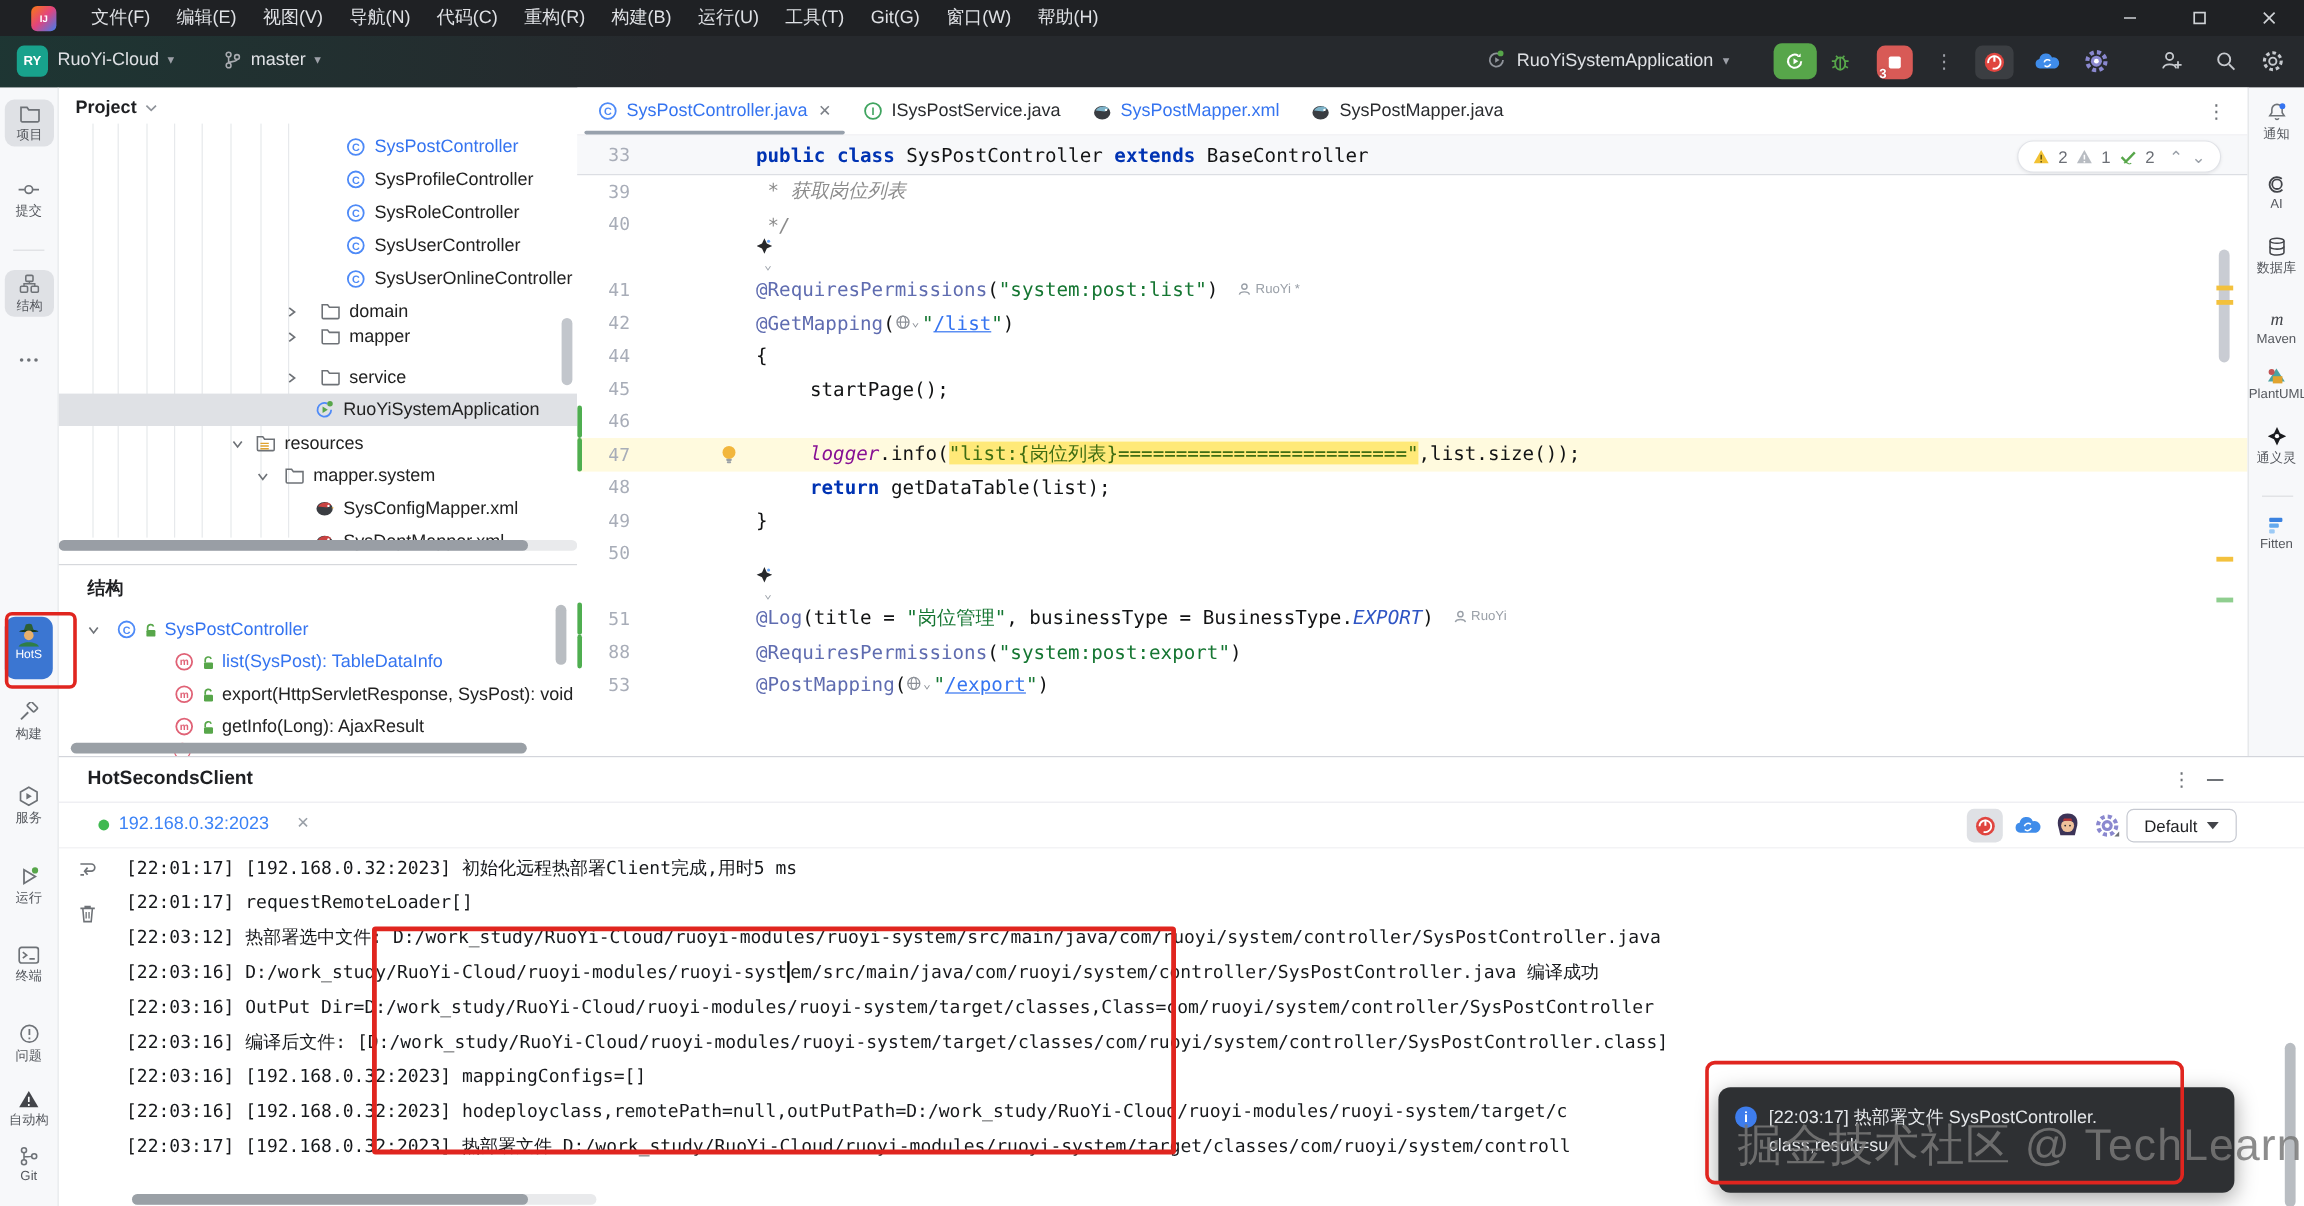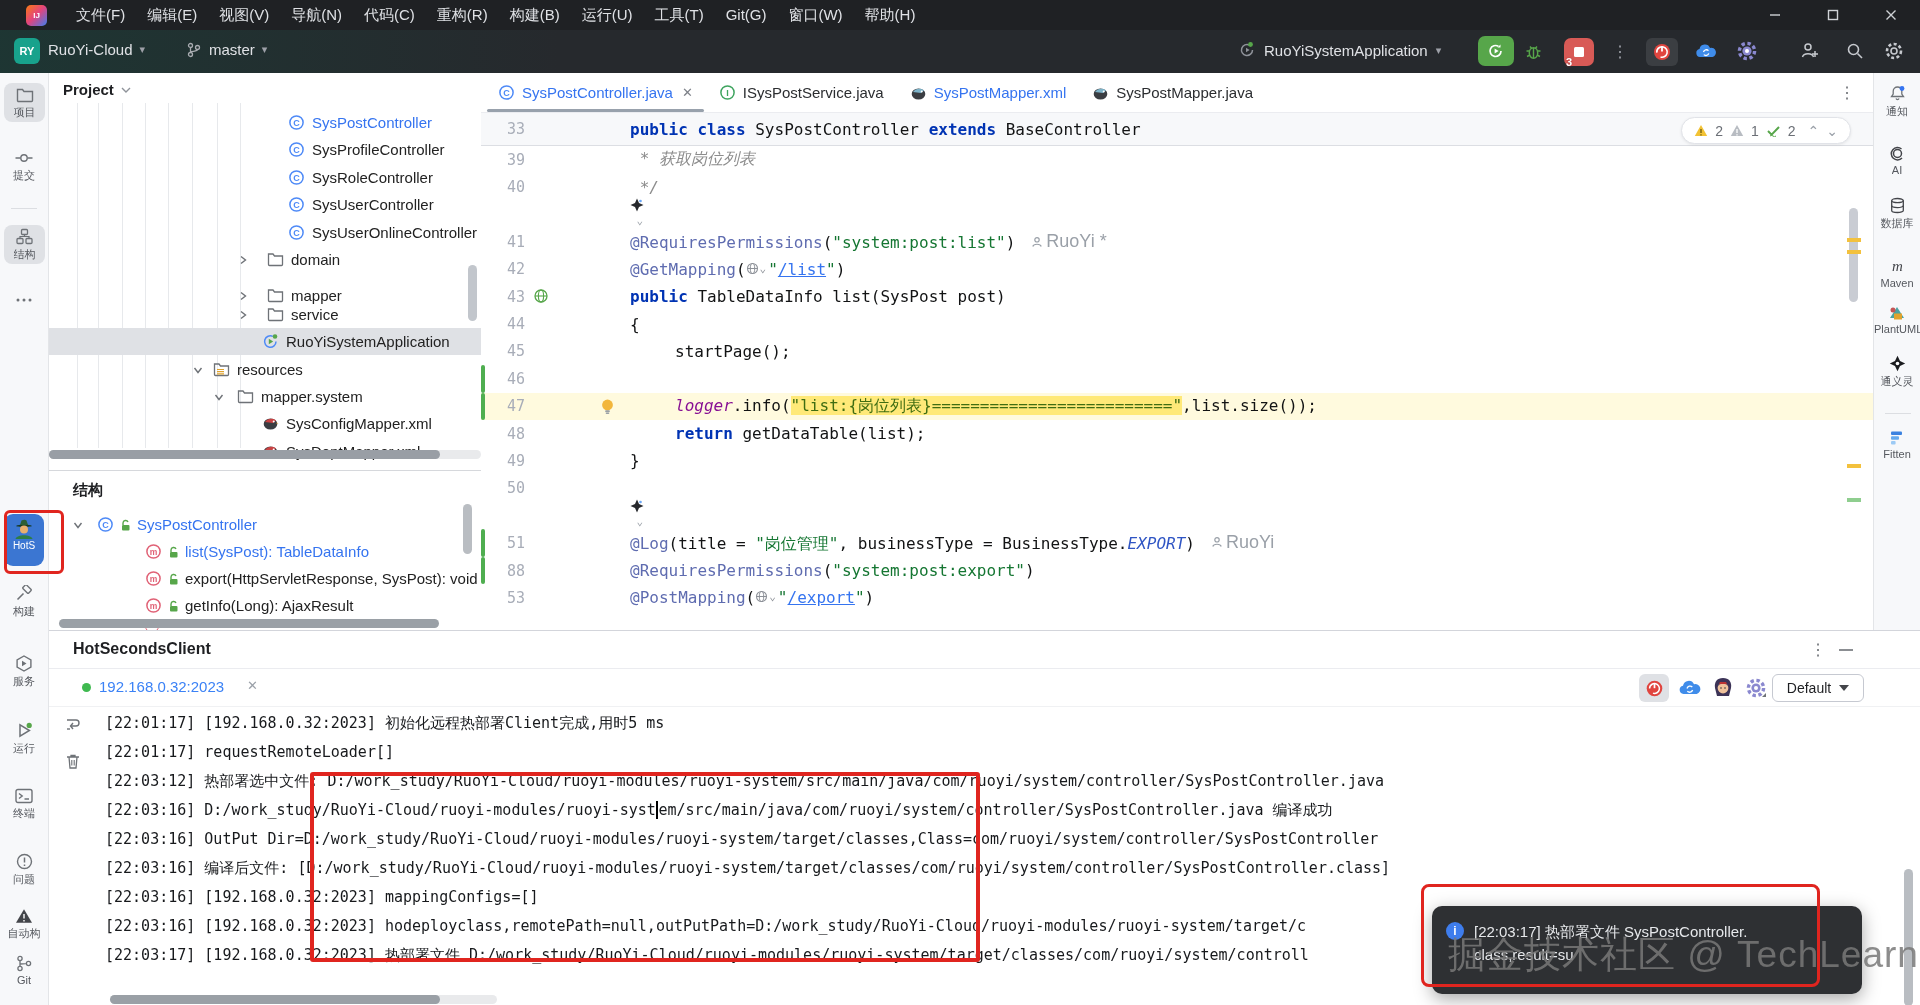--- a/index.html
+++ b/index.html
@@ -60,21 +60,21 @@
   .rowhl{background:rgba(255,240,160,.35)}
   .seg-k{color:#0033b3;font-weight:600}
   .seg-t{color:#121314}
   .seg-s{color:#157632}
   .seg-a{color:#5f6cb0}
   .seg-c{color:#8c8c8c;font-style:italic}
   .seg-f{color:#871094;font-style:italic}
   .seg-sf{color:#2f55c4;font-style:italic}
   .seg-l{color:#3574f0;text-decoration:underline}
   .seg-shl{color:#3f6d12;background:#ffe978}
-  .inlay{color:#9aa0a8;font-family:"Liberation Sans",sans-serif;font-size:18px;margin-left:16px;display:inline-flex;align-items:center;gap:3px}
+  .inlay{color:#9aa0a8;font-family:"Liberation Sans",sans-serif;font-size:11px;margin-left:16px;display:inline-flex;align-items:center;gap:3px}
   .webinlay{display:inline-flex;align-items:center;color:#8d9198;font-size:11px;gap:1px;margin-right:2px}
   #insp{position:absolute;right:22px;top:44px;height:27px;background:#fff;border:1px solid #e1e3e8;border-radius:14px;box-shadow:0 1px 3px rgba(0,0,0,.08);display:flex;align-items:center;gap:7px;padding:0 12px;font-size:14px;color:#6b6f76;z-index:9}
   #escroll{position:absolute;right:14px;top:73px;width:10px;bottom:0}
 
   
   #console{position:absolute;left:49px;top:630px;width:1871px;height:375px;background:#fff;border-top:1px solid #d3d5db}
   #chdr{position:absolute;left:0;top:0;width:100%;height:38px;border-bottom:1px solid #ebecf0}
   #chdr .t{position:absolute;left:24px;top:9px;font-size:16px;font-weight:bold;color:#1e1f22}
   #ctabrow{position:absolute;left:0;top:38px;width:100%;height:38px;border-bottom:1px solid #f0f1f3}
   #clogs{position:absolute;left:56px;top:78px;right:10px;font-family:"DejaVu Sans Mono",monospace;font-size:15px;line-height:29px;color:#17191c;white-space:pre}
@@ -400,21 +400,21 @@
               <path d="M4 2.5l4.5 3.5L4 9.5" fill="none" stroke="#6e7277" stroke-width="1.4"></path>
             </svg>
           </span>
           <span style="position: absolute; left: 218px; top: 5px;">
             <svg width="17" height="16">
               <path d="M1.5 3h4.5l1.5 2h8v8.5a1 1 0 0 1-1 1h-12a1 1 0 0 1-1-1z" fill="none" stroke="#6e7277" stroke-width="1.3"></path>
             </svg>
           </span>
           <span style="position: absolute; left: 242px; white-space: nowrap;">domain</span>
         </div>
-        <div class="trow" style="top: 209px; text-align: right;">
+        <div class="trow" style="top: 194px; text-align: right;">
           <span style="position: absolute; left: 188px; top: 8px;">
             <svg width="12" height="12">
               <path d="M4 2.5l4.5 3.5L4 9.5" fill="none" stroke="#6e7277" stroke-width="1.4"></path>
             </svg>
           </span>
           <span style="position: absolute; left: 218px; top: 5px;">
             <svg width="17" height="16">
               <path d="M1.5 3h4.5l1.5 2h8v8.5a1 1 0 0 1-1 1h-12a1 1 0 0 1-1-1z" fill="none" stroke="#6e7277" stroke-width="1.3"></path>
             </svg>
           </span>
@@ -649,25 +649,20 @@
             </svg><span style="color:#9aa0a8;font-size:11px;vertical-align:3px"> ⌄</span></span></div>
         <div class="crow"><span class="ln">41</span><span class="ctext" style=""><span class="seg-a">@RequiresPermissions</span><span class="seg-t">(</span><span class="seg-s">"system:post:list"</span><span class="seg-t">)</span><span class="inlay"><svg width="12" height="12">
                 <circle cx="6" cy="3.8" r="2.2" fill="none" stroke="#9aa0a8" stroke-width="1.2"></circle>
                 <path d="M1.8 10.5c.7-3 7.7-3 8.4 0" fill="none" stroke="#9aa0a8" stroke-width="1.2"></path>
               </svg><span>RuoYi *</span></span></span></div>
         <div class="crow"><span class="ln">42</span><span class="ctext" style=""><span class="seg-a">@GetMapping</span><span class="seg-t">(</span><span class="webinlay"><svg width="13" height="13">
                 <circle cx="6.5" cy="6.5" r="5" fill="none" stroke="#8d9198" stroke-width="1.1"></circle>
                 <ellipse cx="6.5" cy="6.5" rx="2.2" ry="5" fill="none" stroke="#8d9198" stroke-width="1"></ellipse>
                 <path d="M1.5 6.5h10" stroke="#8d9198" stroke-width="1"></path>
               </svg><span>⌄</span></span><span class="seg-s">"</span><span class="seg-l">/list</span><span class="seg-s">"</span><span class="seg-t">)</span></span></div>
-        <div class="crow"><span class="ln">43</span><span class="gut"><svg width="16" height="16">
-              <circle cx="8" cy="8" r="6" fill="none" stroke="#57a64a" stroke-width="1.3"></circle>
-              <ellipse cx="8" cy="8" rx="2.6" ry="6" fill="none" stroke="#57a64a" stroke-width="1.1"></ellipse>
-              <path d="M2 8h12" stroke="#57a64a" stroke-width="1.1"></path>
-            </svg></span><span class="ctext" style=""><span class="seg-k">public </span><span class="seg-t">TableDataInfo list(SysPost post)</span></span></div>
         <div class="crow"><span class="ln">44</span><span class="ctext" style=""><span class="seg-t">{</span></span></div>
         <div class="crow"><span class="ln">45</span><span class="ctext" style="margin-left: 194px;"><span class="seg-t">startPage();</span></span></div>
         <div class="crow"><div class="chg"></div><span class="ln">46</span></div>
         <div class="crow rowhl"><div class="chg"></div><span class="ln">47</span><span class="bulb"><svg width="15" height="17">
               <circle cx="7.5" cy="7" r="5.4" fill="#f2b63c"></circle>
               <rect x="5.2" y="12.2" width="4.6" height="2" rx="0.8" fill="#9aa0a6"></rect>
               <rect x="5.7" y="14.4" width="3.6" height="1.6" rx="0.8" fill="#9aa0a6"></rect>
             </svg></span><span class="ctext" style="margin-left: 194px;"><span class="seg-f">logger</span><span class="seg-t">.info(</span><span class="seg-shl">"list:{岗位列表}========================="</span><span class="seg-t">,list.size());</span></span></div>
         <div class="crow"><span class="ln">48</span><span class="ctext" style="margin-left: 194px;"><span class="seg-k">return </span><span class="seg-t">getDataTable(list);</span></span></div>
         <div class="crow"><span class="ln">49</span><span class="ctext" style=""><span class="seg-t">}</span></span></div>

